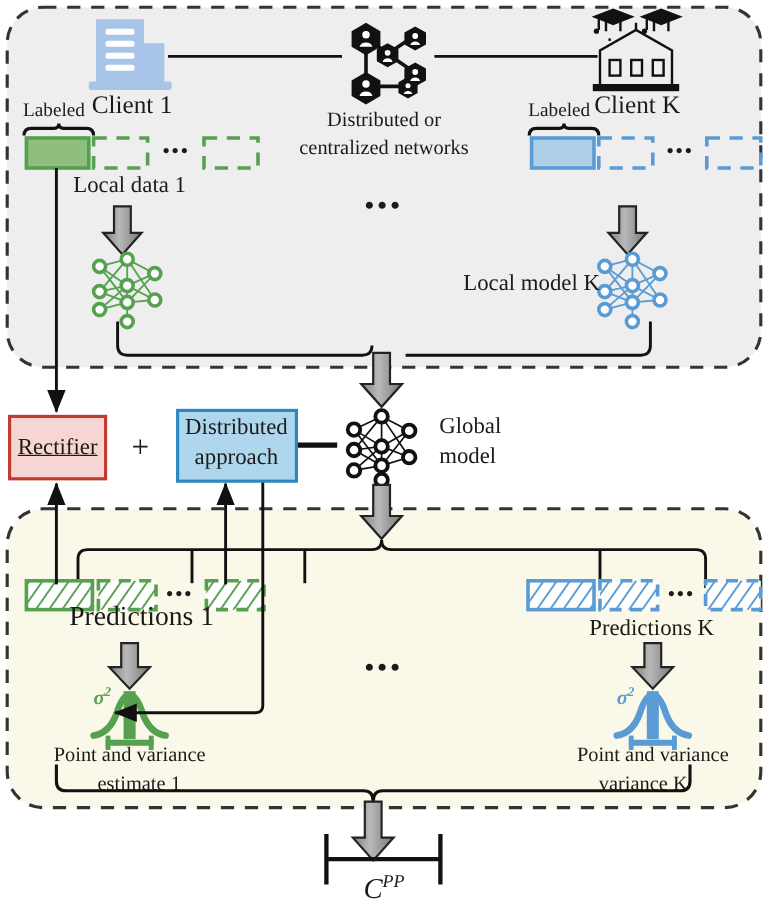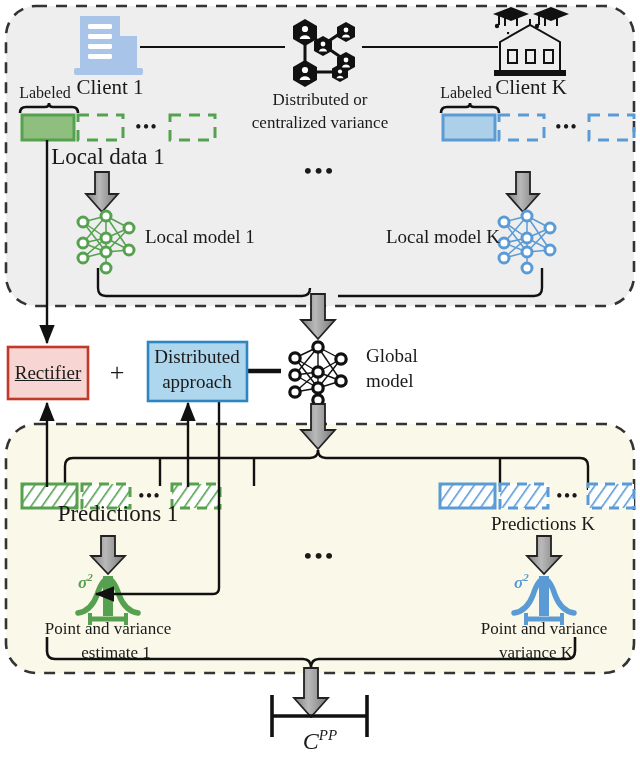--- a/index.html
+++ b/index.html
@@ -320,33 +320,32 @@
     <line x1="272" y1="695" x2="272" y2="737"></line>
     <line x1="367" y1="695" x2="367" y2="737"></line>
     <line x1="272" y1="716" x2="367" y2="716"></line>
   </g>
 </svg>
 
 <div class="lbl ctr" style="left:110px;top:76px;font-size:21px;">Client 1</div>
 <div class="lbl ctr" style="left:531px;top:76px;font-size:21px;">Client K</div>
 
 <div class="lbl ctr" style="left:320px;top:90px;font-size:17px;">Distributed or</div>
-<div class="lbl ctr" style="left:320px;top:113px;font-size:17px;">centralized variance</div>
+<div class="lbl ctr" style="left:320px;top:113px;font-size:17px;">centralized networks</div>
 
 <div class="lbl ctr" style="left:320px;top:159px;font-size:22px;letter-spacing:3px;font-weight:bold;">•••</div>
 
 <div class="lbl ctr" style="left:45px;top:84px;font-size:16px;">Labeled</div>
 <div class="lbl ctr" style="left:466px;top:84px;font-size:16px;">Labeled</div>
 
-<div class="lbl ctr" style="left:108px;top:144px;font-size:23px;">Local data 1</div>
+<div class="lbl ctr" style="left:108px;top:144px;font-size:19px;">Local data 1</div>
 
 <div class="lbl ctr" style="left:147px;top:118px;font-size:16px;letter-spacing:2px;font-weight:bold;">•••</div>
 <div class="lbl ctr" style="left:567px;top:118px;font-size:16px;letter-spacing:2px;font-weight:bold;">•••</div>
 
-<div class="lbl" style="left:145px;top:226px;font-size:19px;">Local model 1</div>
 <div class="lbl" style="left:386px;top:226px;font-size:19px;">Local model K</div>
 
 <div class="lbl ctr" style="left:48px;top:362px;font-size:19px;text-decoration:underline;">Rectifier</div>
 
 <div class="lbl ctr" style="left:117px;top:358px;font-size:26px;">+</div>
 
 <div class="lbl ctr" style="left:197px;top:346px;font-size:19px;">Distributed</div>
 <div class="lbl ctr" style="left:197px;top:371px;font-size:19px;">approach</div>
 
 <div class="lbl" style="left:366px;top:345px;font-size:19px;">Global</div>

